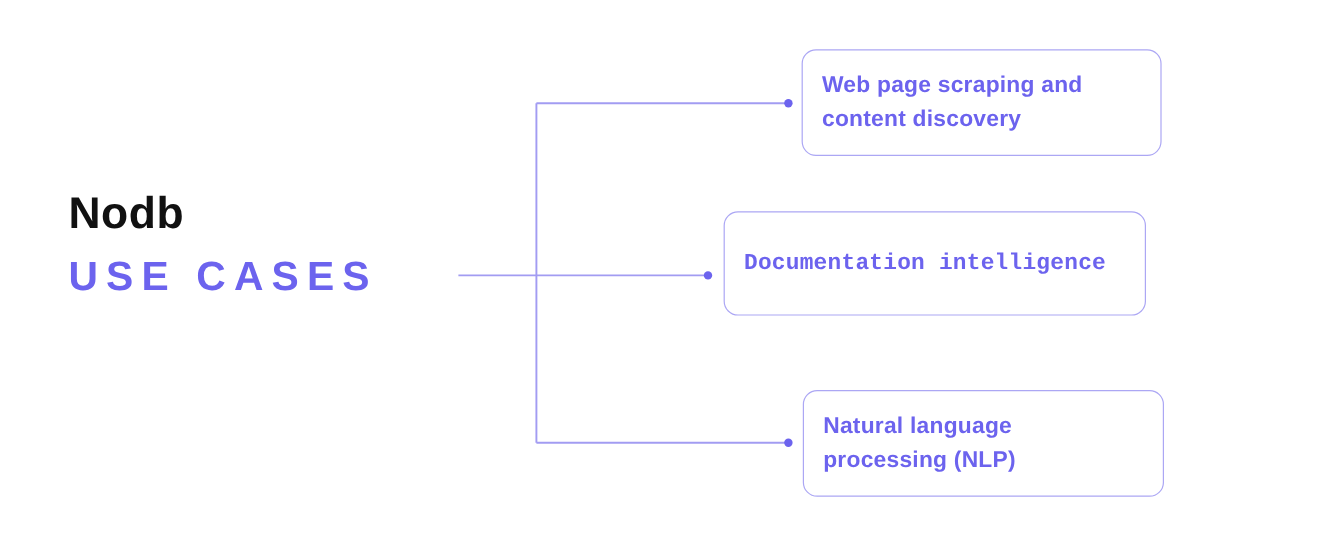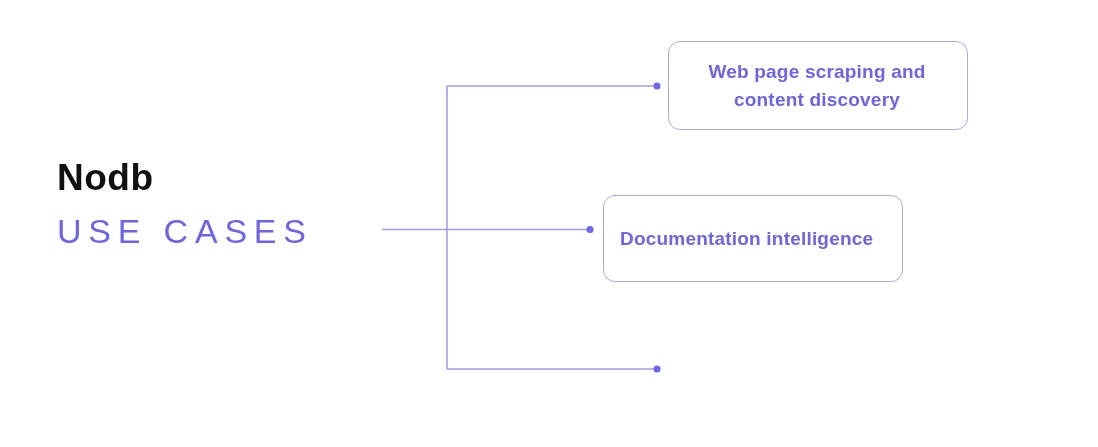--- a/index.html
+++ b/index.html
@@ -36,43 +36,42 @@
   }
   .title {
     font-size: 37px;
     font-weight: 700;
     line-height: 1.5;
     color: var(--title-color, #111111);
     letter-spacing: 0.5px;
   }
   .subtitle {
     font-size: 34px;
-    font-weight: 400;
+    font-weight: 700;
     line-height: 1.5;
     color: var(--accent, #6C63EE);
     letter-spacing: 0.2em;
   }
   .node {
     position: absolute;
     box-sizing: border-box;
     border: 1.5px solid var(--box-border, #ACA7F4);
     border-radius: 12px;
     display: flex;
     align-items: center;
     padding: 6px 18px 6px 16px;
     color: var(--accent, #6C63EE);
     font-size: 19px;
     font-weight: 700;
     line-height: 1.45;
     letter-spacing: 0.2px;
     background: var(--bg, #ffffff);
-    text-align: center;
   }
   .node-1 { left: 668px; top: 41px;  width: 300px; height: 89px; }
-  .node-2 { left: 603px; top: 195px; width: 300px; height: 87px; }
+  .node-2 { left: 603px; top: 176px; width: 352px; height: 87px; font-family: Liberation Mono, monospace; }
   .node-3 { left: 669px; top: 325px; width: 301px; height: 89px; }
 </style>
 </head>
 <body>
 
 <div class="canvas">
 
   <svg class="connectors" width="1098" height="447" viewBox="0 0 1098 447">
     <path d="M447 86 V369"></path>
     <path d="M382 229.5 H447"></path>
@@ -90,14 +89,17 @@
   </div>
 
   <div class="node node-1">
     <span>Web page scraping and content discovery</span>
   </div>
 
   <div class="node node-2">
     <span>Documentation intelligence</span>
   </div>
 
+  <div class="node node-3">
+    <span>Natural language processing (NLP)</span>
+  </div>
 
 </div>
 
 </body></html>

